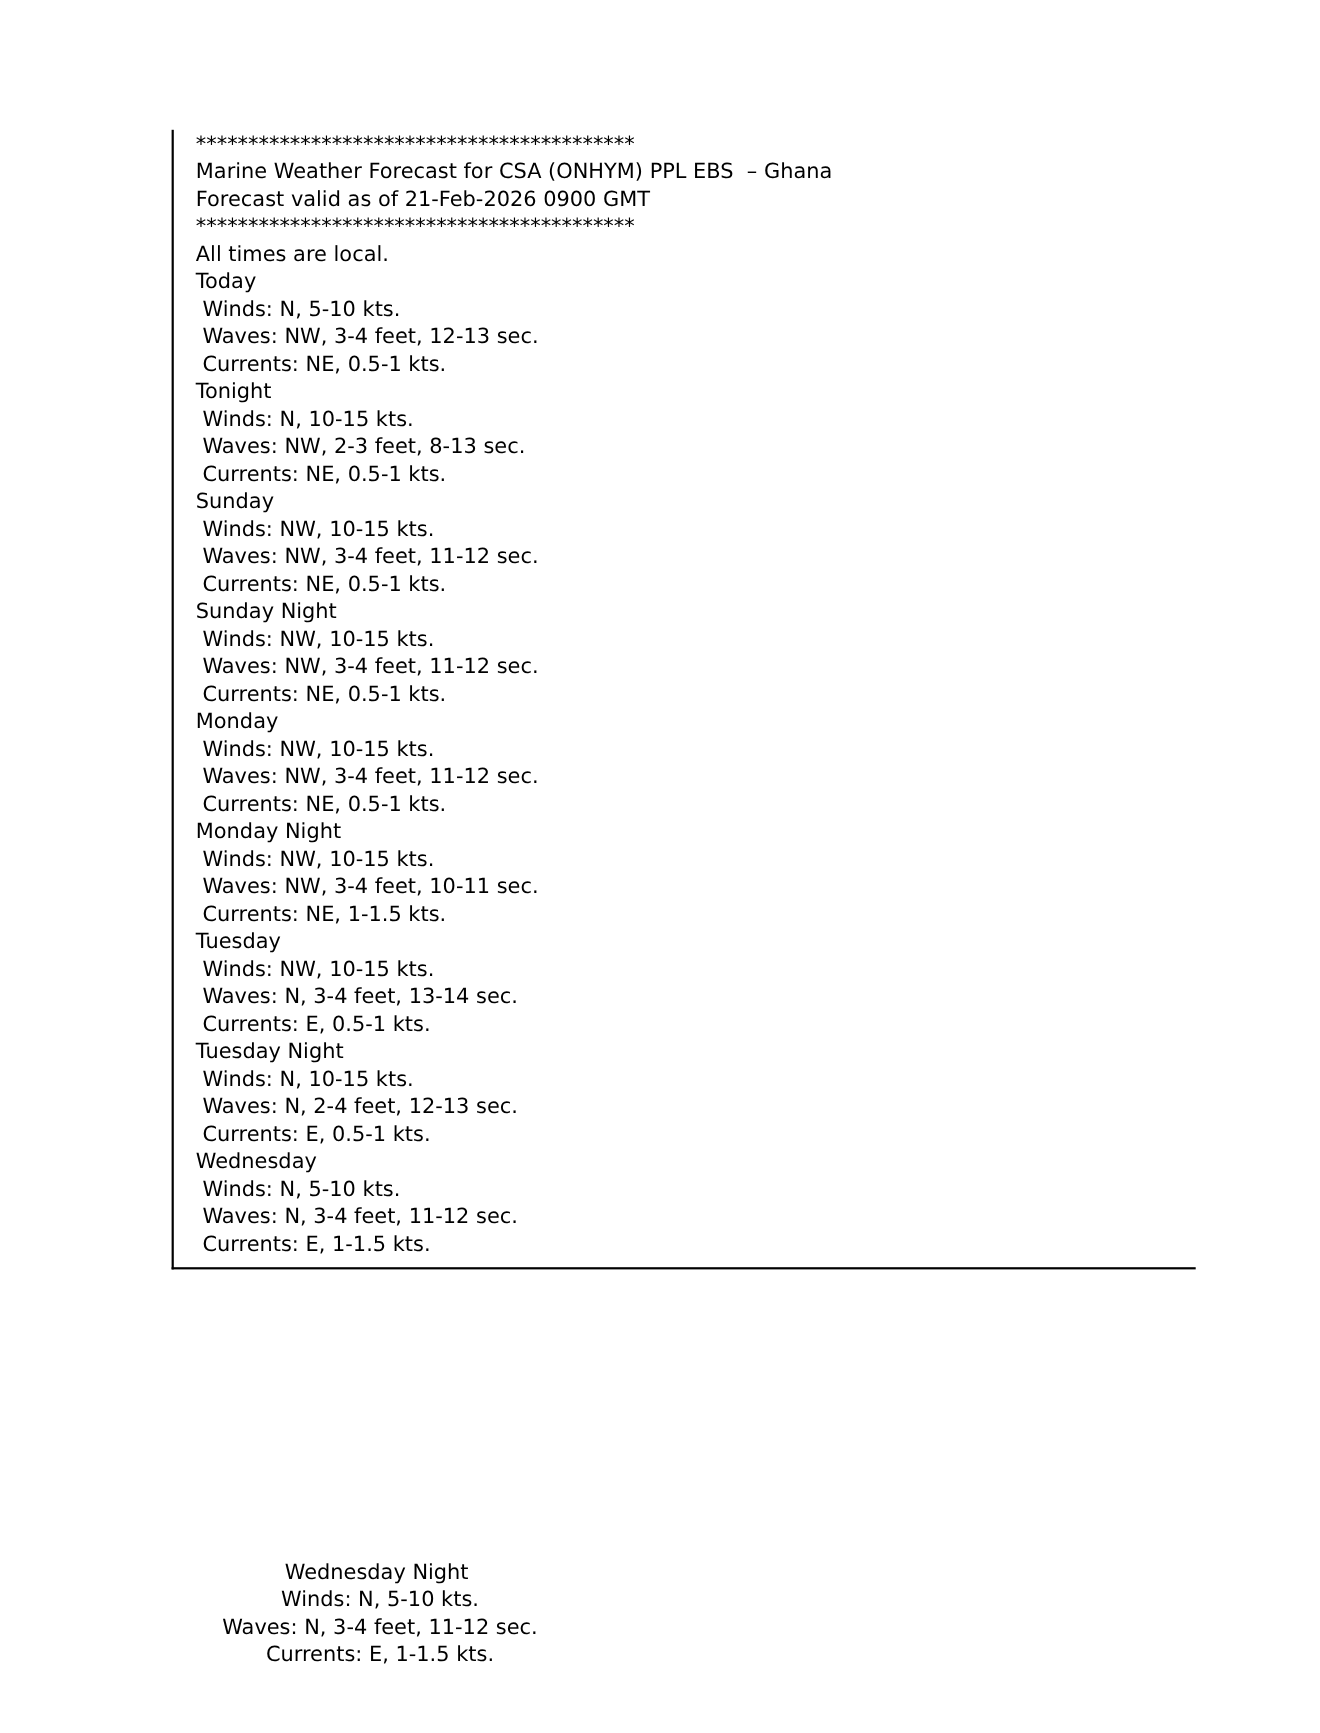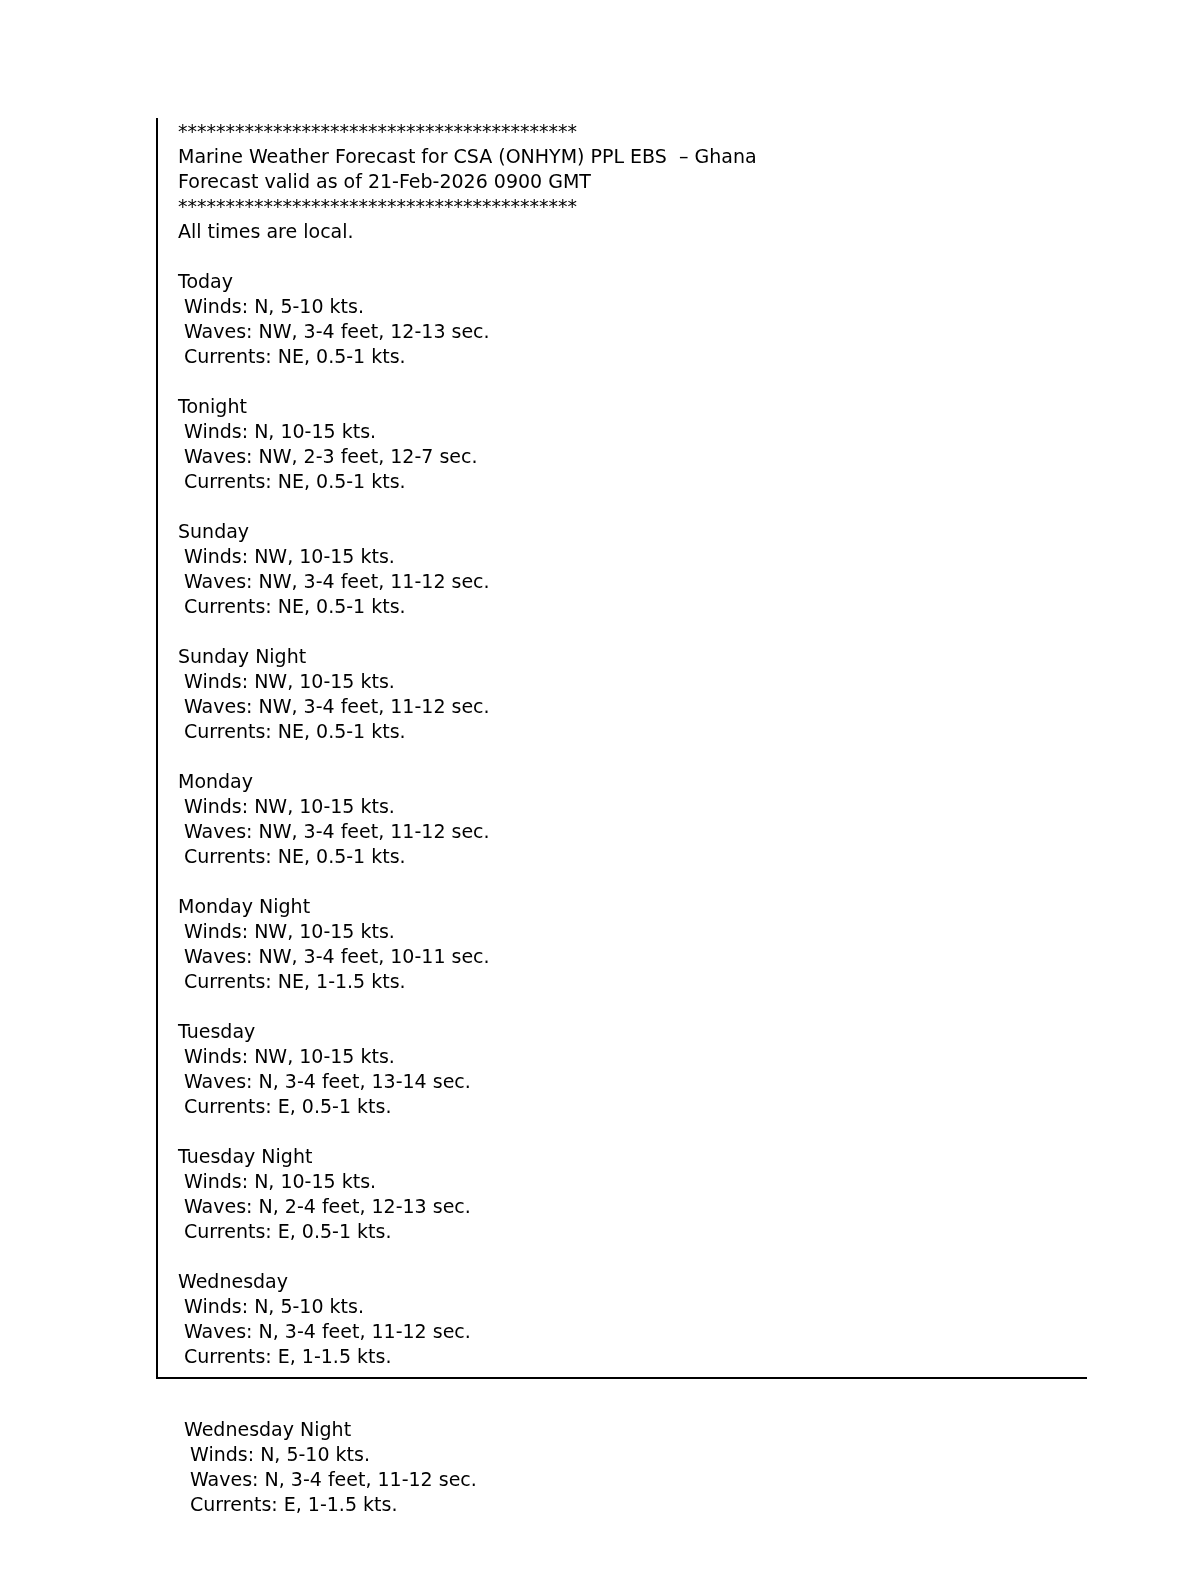--- a/index.html
+++ b/index.html
@@ -22,31 +22,31 @@
     left: 156px;
     top: 118px;
     width: 931px;
     box-sizing: border-box;
     border-left: 2px solid #000000;
     border-bottom: 2px solid #000000;
     padding: 1px 0 8px 20px;
   }
   .below-box {
     position: absolute;
-    left: 184px;
+    left: 196px;
     top: 1417px;
+    text-align: center;
   }
   .line {
     white-space: pre-wrap;
     letter-spacing: 0;
   }
   .note {
   }
   .doc-box .section {
-    margin-top: 25px;
   }
   .below-box .section {
     margin-top: 0;
   }
 </style>
 </head>
 <body>
 
 <div class="doc-box" id="doc-box">
   <div class="line">******************************************</div>
@@ -57,21 +57,21 @@
   <div id="box-sections">
       <div class="section">
         <div class="line">Today</div>
         <div class="line"> Winds: N, 5-10 kts.</div>
         <div class="line"> Waves: NW, 3-4 feet, 12-13 sec.</div>
         <div class="line"> Currents: NE, 0.5-1 kts.</div>
       </div>
       <div class="section">
         <div class="line">Tonight</div>
         <div class="line"> Winds: N, 10-15 kts.</div>
-        <div class="line"> Waves: NW, 2-3 feet, 12-7 sec.</div>
+        <div class="line"> Waves: NW, 2-3 feet, 8-13 sec.</div>
         <div class="line"> Currents: NE, 0.5-1 kts.</div>
       </div>
       <div class="section">
         <div class="line">Sunday</div>
         <div class="line"> Winds: NW, 10-15 kts.</div>
         <div class="line"> Waves: NW, 3-4 feet, 11-12 sec.</div>
         <div class="line"> Currents: NE, 0.5-1 kts.</div>
       </div>
       <div class="section">
         <div class="line">Sunday Night</div>

